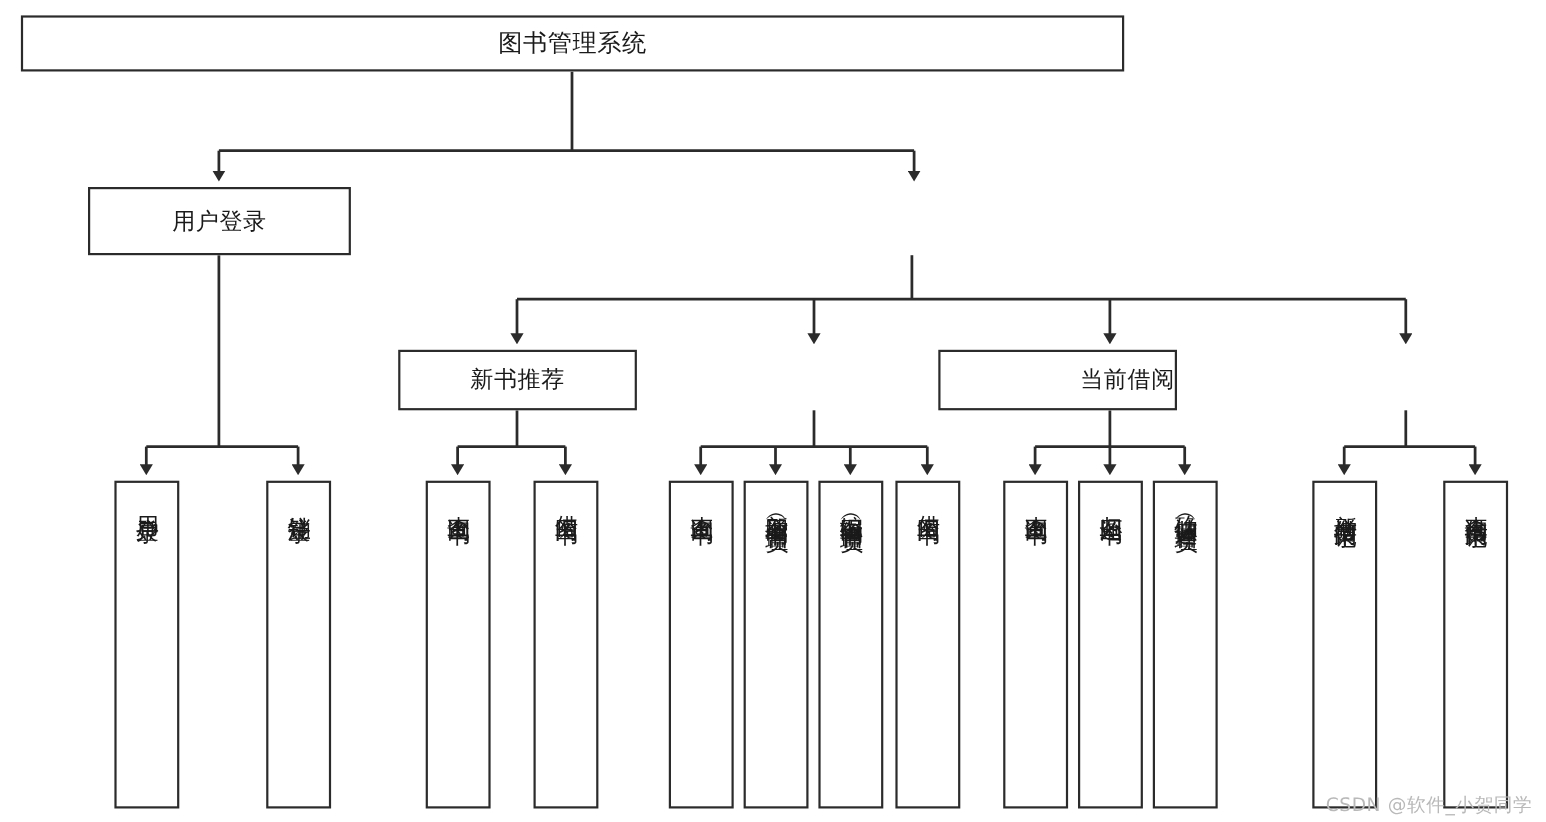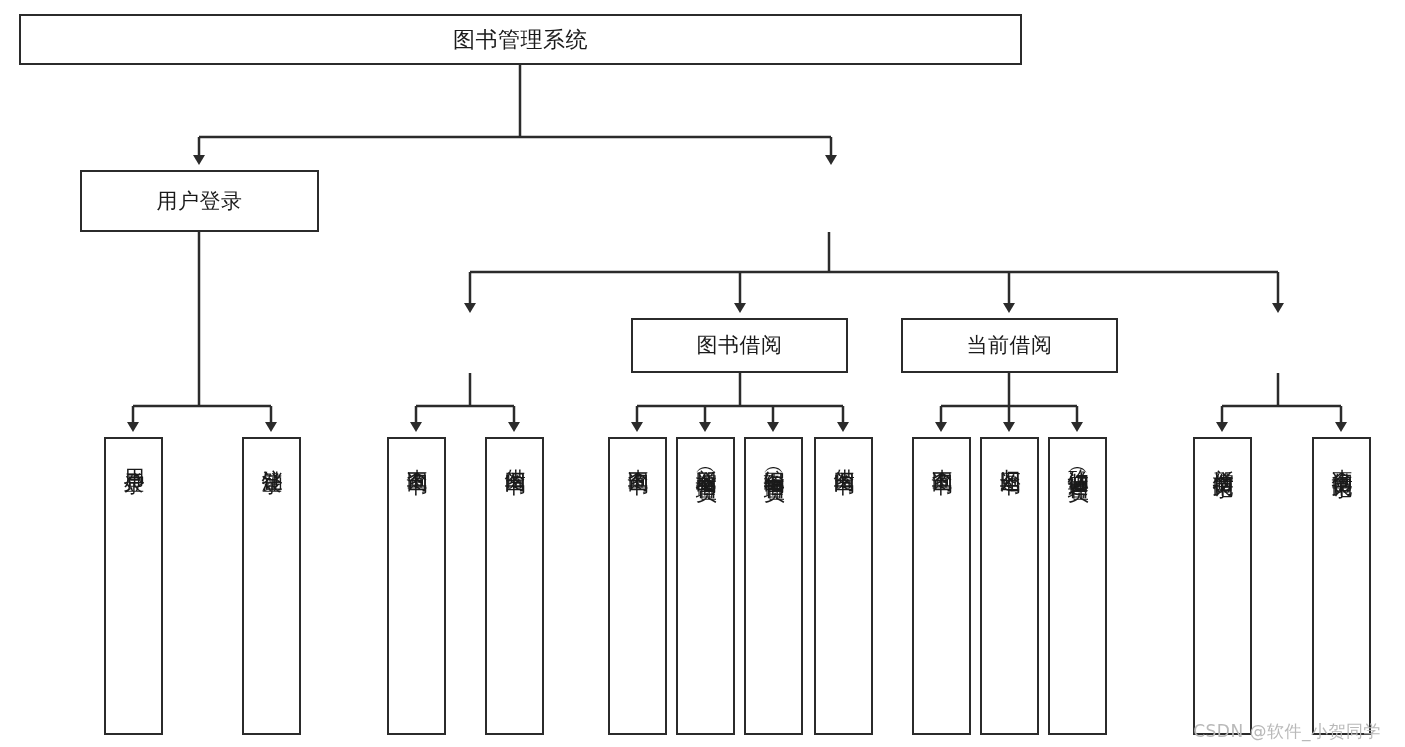--- a/index.html
+++ b/index.html
@@ -45,21 +45,21 @@
     writing-mode:vertical-rl;
     text-orientation:upright;
     font-size:21px;
     line-height:1.3;
     letter-spacing:2px;
     white-space:nowrap;
   }
 
   #watermark{
     position:absolute;
-    right:24px;
+    right:12px;
     bottom:4px;
     font-size:17px;
     color:#b9b9b9;
     letter-spacing:0.5px;
     z-index:3;
     white-space:nowrap;
   }
 </style>
 </head>
 <body>
@@ -117,24 +117,24 @@
   </svg>
 
   <div class="node root" style="left:19px;top:14px;width:1003px;height:51px;">
     <span class="label">图书管理系统</span>
   </div>
 
   <div class="node lvl2" style="left:80px;top:170px;width:239px;height:62px;">
     <span class="label">用户登录</span>
   </div>
 
-  <div class="node lvl3" style="left:631px;top:318px;width:217px;height:55px;">
-    <span class="label">图书借阅</span>
+  <div class="node lvl3" style="left:362px;top:318px;width:217px;height:55px;">
+    <span class="label">新书推荐</span>
   </div>
-  <div class="node lvl3" style="left:901px;top:318px;width:217px;height:55px;">
+  <div class="node lvl3" style="left:853px;top:318px;width:217px;height:55px;justify-content:flex-end;">
     <span class="label">当前借阅</span>
   </div>
 
   <div class="node leaf" style="left:104px;top:437px;width:59px;height:298px;">
     <span class="label">用户登录</span>
   </div>
   <div class="node leaf" style="left:242px;top:437px;width:59px;height:298px;">
     <span class="label">注销登录</span>
   </div>
 

